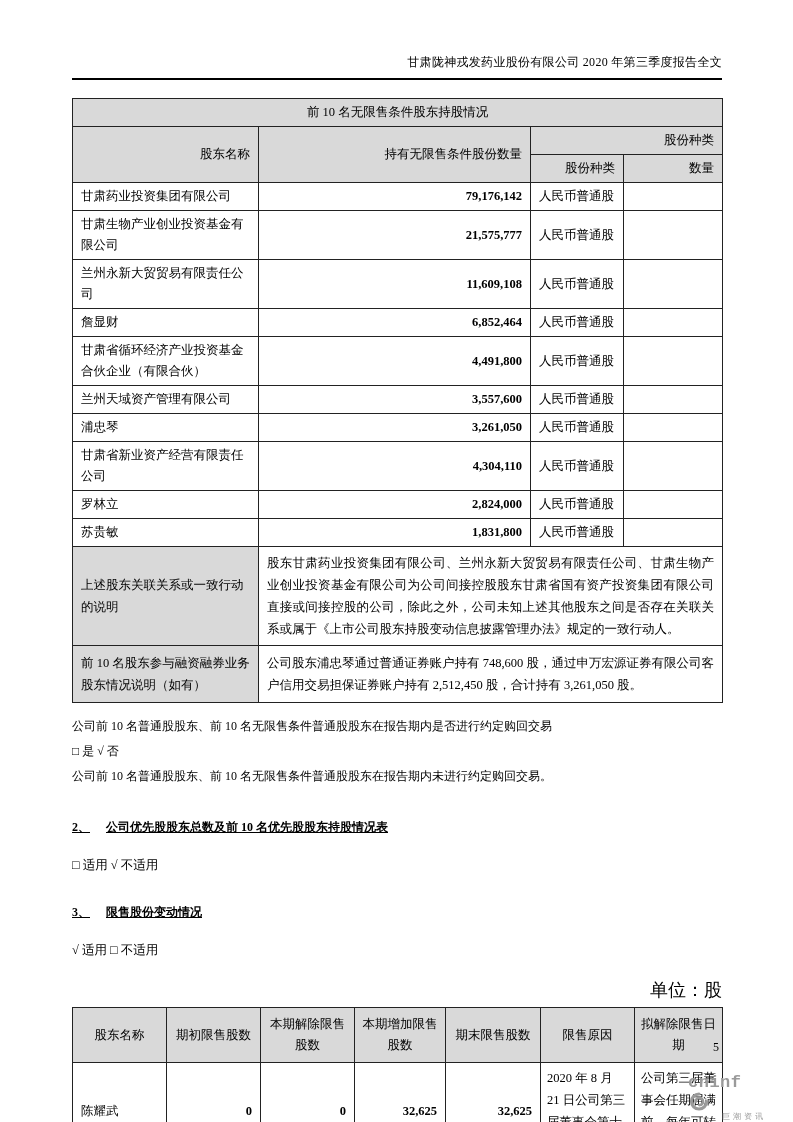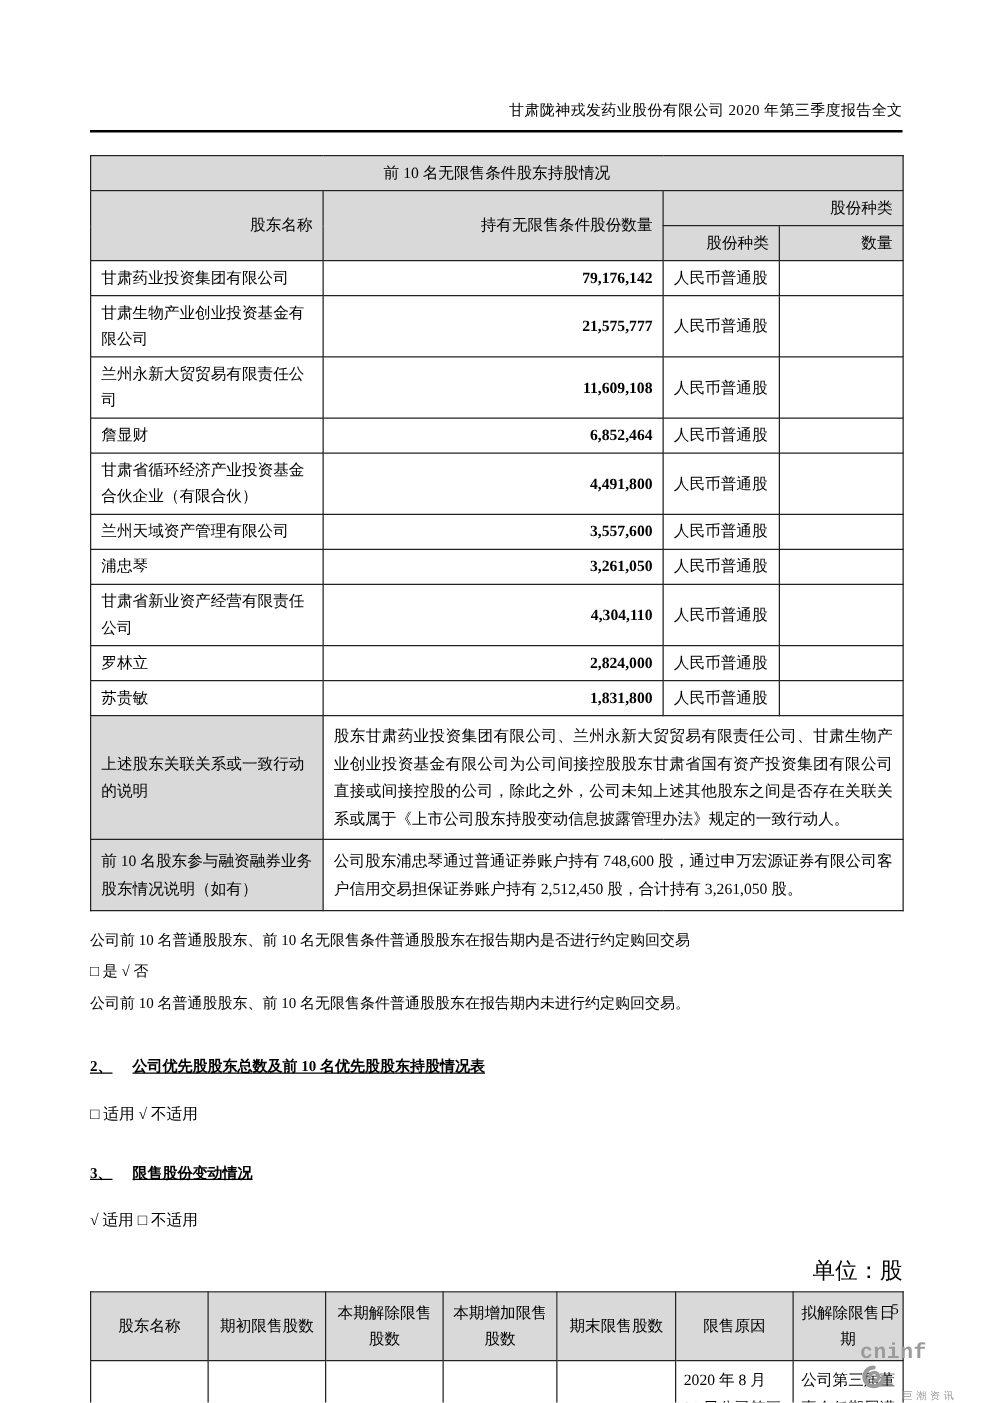--- a/index.html
+++ b/index.html
@@ -7,21 +7,21 @@
   body {
     width: 793px; height: 1122px;
     font-family: "Liberation Serif", "DejaVu Serif", serif;
     color: #000;
     position: relative;
     overflow: hidden;
   }
   .page { position: absolute; inset: 0; background: #fff; }
   .content { position: absolute; left: 72px; top: 0; width: 650px; }
 
-  .doc-header { padding-top: 80px; }
+  .doc-header { padding-top: 54px; }
   .doc-header .title {
     text-align: right; font-size: 12px; letter-spacing: 0.3px;
     padding-bottom: 7px;
   }
   .header-rule { border-bottom: 2px solid #000; }
 
   table { border-collapse: collapse; width: 650px; table-layout: fixed; padding-left: 27px; }
   table.t1 { margin-top: 18px; border: 1.5px solid #111; }
   table.t2 { border: 1.5px solid #111; }
   td, th {

